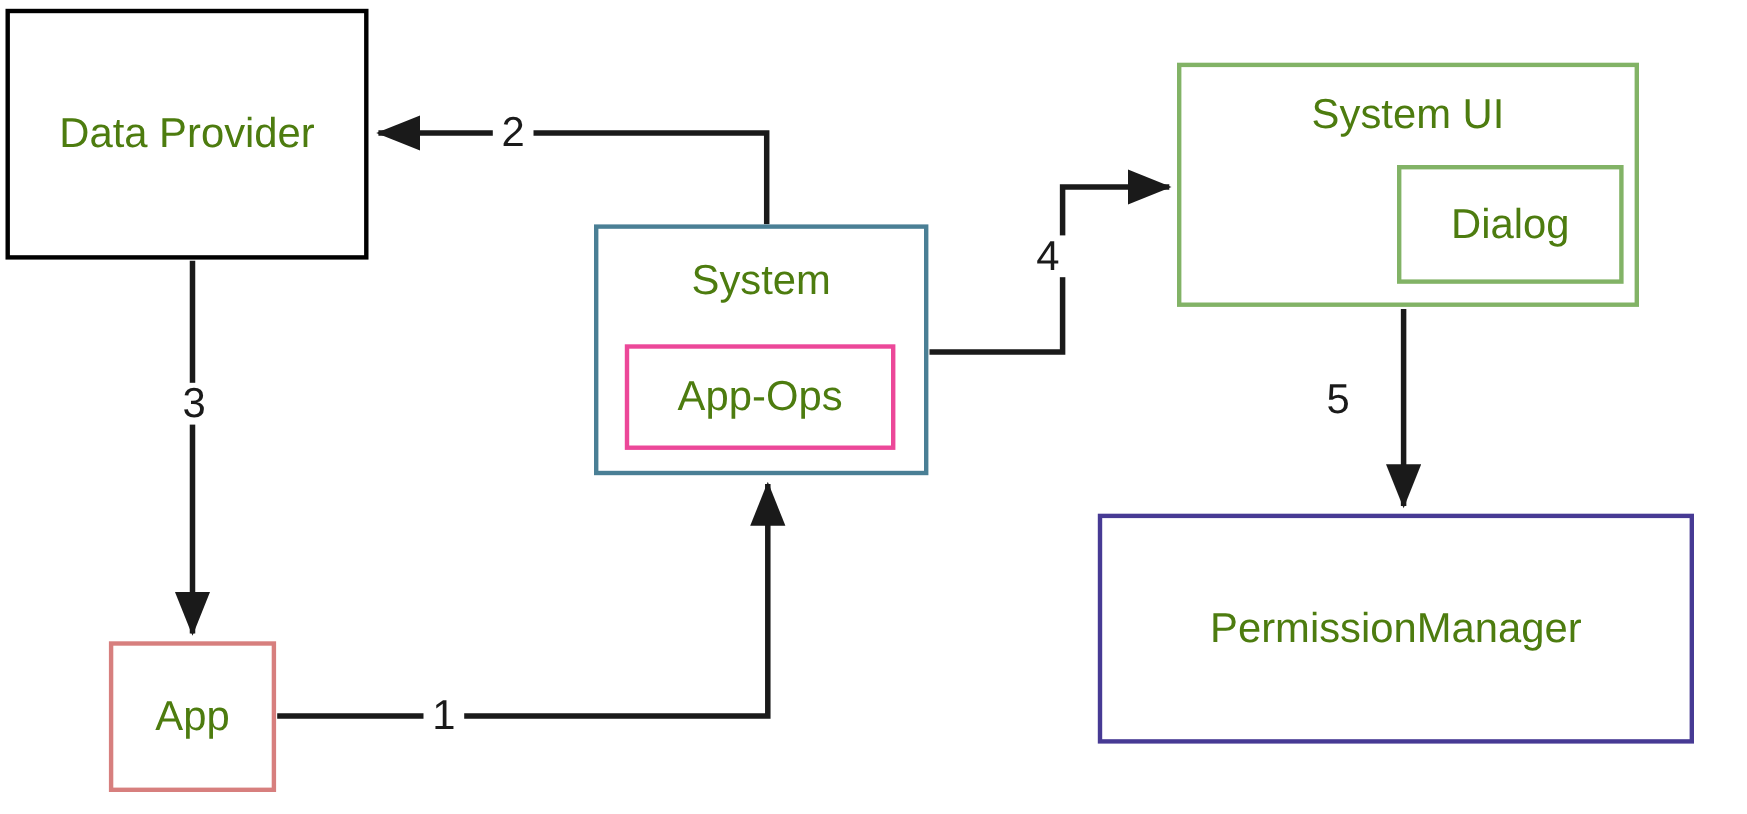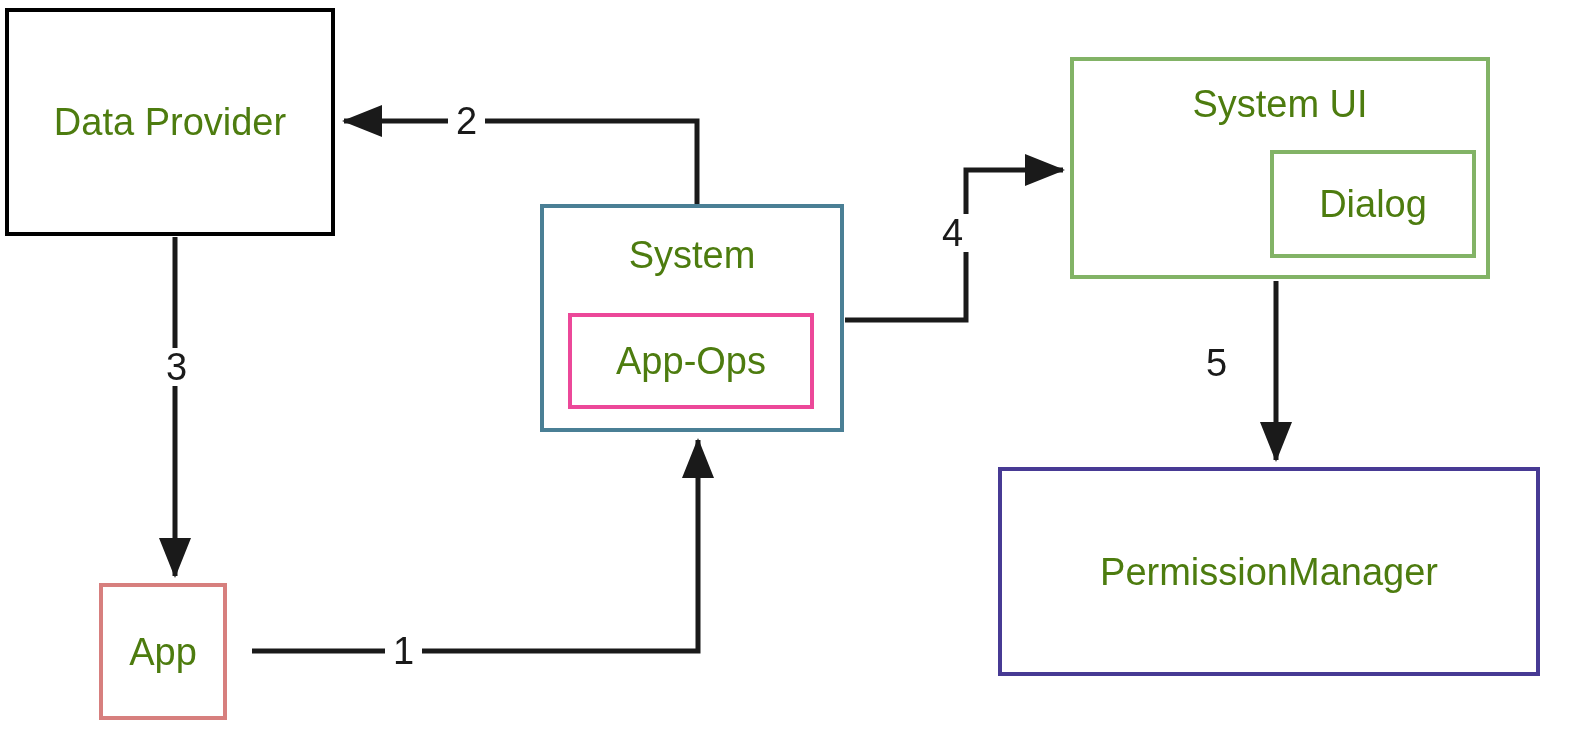--- a/index.html
+++ b/index.html
@@ -74,21 +74,21 @@
     top: 150px;
     width: 206px;
     height: 108px;
     border: 4px solid #82b366;
     align-items: center;
   }
   
   #node-app {
     left: 99px;
     top: 583px;
-    width: 128px;
+    width: 152px;
     height: 137px;
     border: 4px solid #d77f7e;
     align-items: center;
   }
   
   #node-permission-manager {
     left: 998px;
     top: 467px;
     width: 542px;
     height: 209px;

